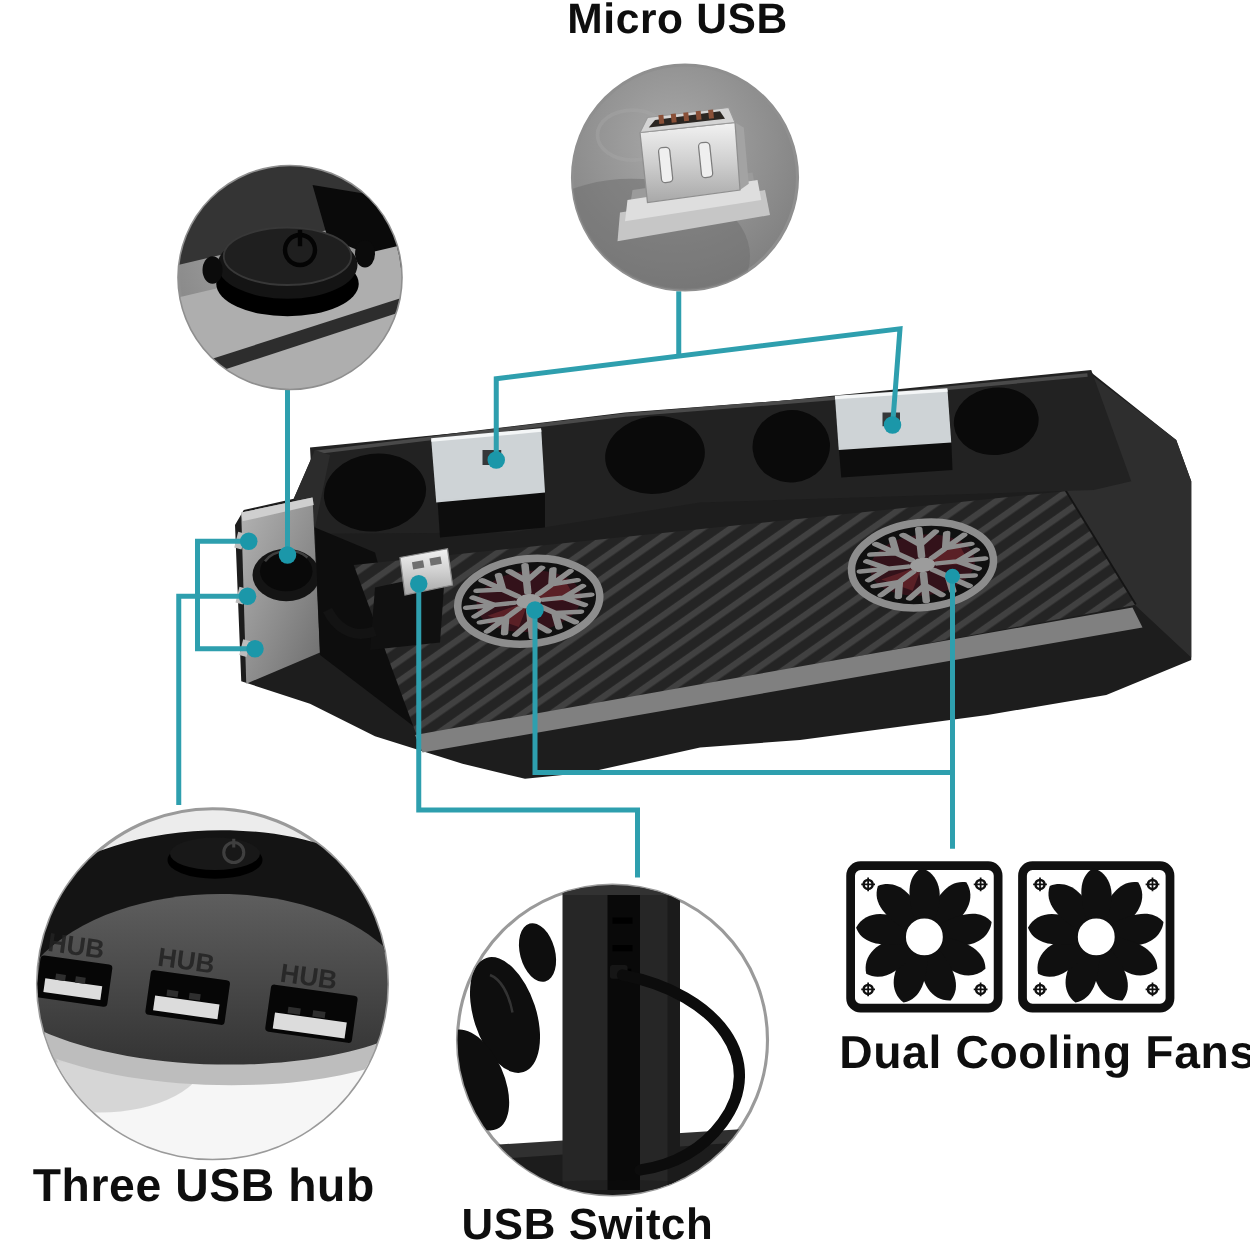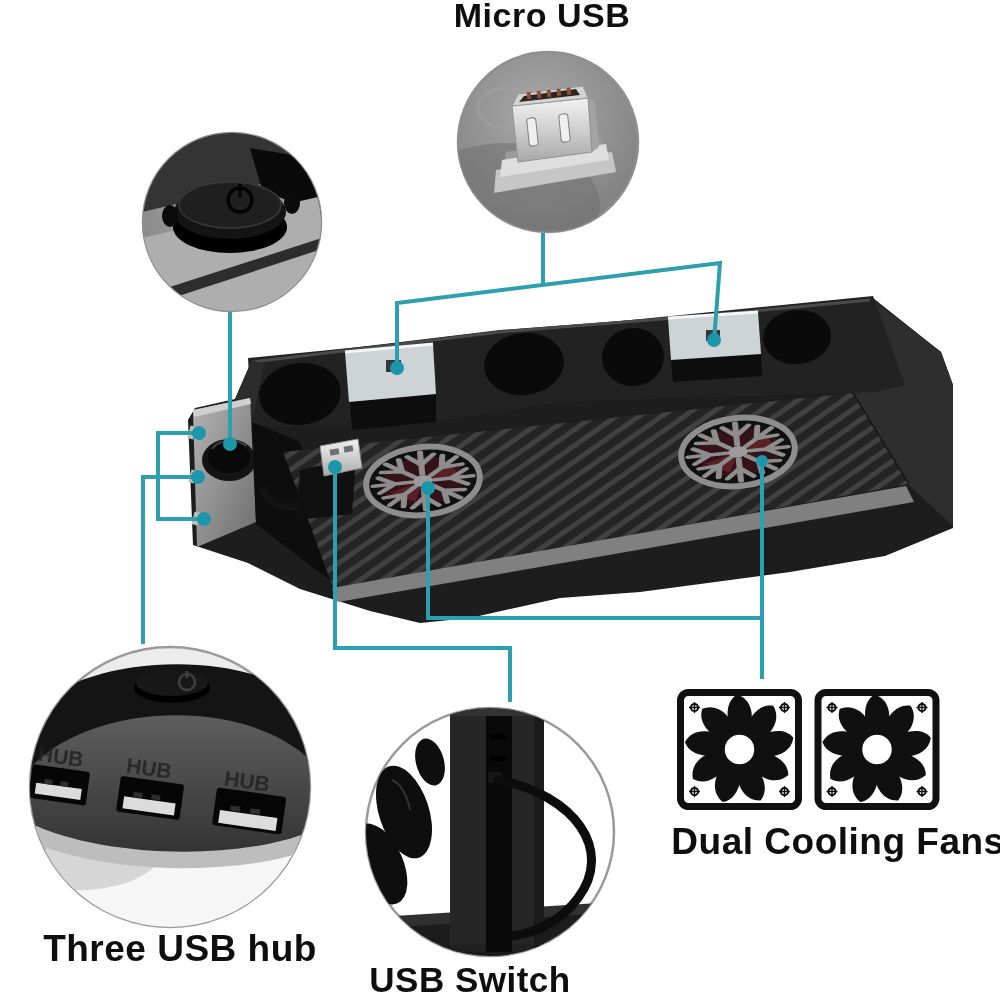--- a/index.html
+++ b/index.html
@@ -3,21 +3,21 @@
 <meta charset="utf-8">
 <style>
   html,body{margin:0;padding:0;background:#fff;}
   .canvas{position:relative;width:1000px;height:1000px;background:#fff;overflow:hidden;
           font-family:"Liberation Sans",sans-serif;}
   .canvas svg{position:absolute;left:0;top:0;}
   .label{position:absolute;transform:translateX(-50%);font-weight:bold;color:#0e0e0e;
          white-space:nowrap;letter-spacing:.5px;}
   .lbl-micro{left:542px;top:-4px;font-size:34px;}
   .lbl-switch{left:228px;top:82px;font-size:34px;}
-  .lbl-hub{left:163px;top:928px;font-size:37px;margin-left:17px;}
+  .lbl-hub{left:163px;top:928px;font-size:37px;}
   .lbl-cable{left:470px;top:960px;font-size:35px;}
   .lbl-fans{left:838px;top:821px;font-size:37px;}
 </style>
 </head>
 <body>
 
 <div class="canvas">
 
 <svg width="1000" height="1000" viewBox="0 0 1000 1000">
   <defs>

